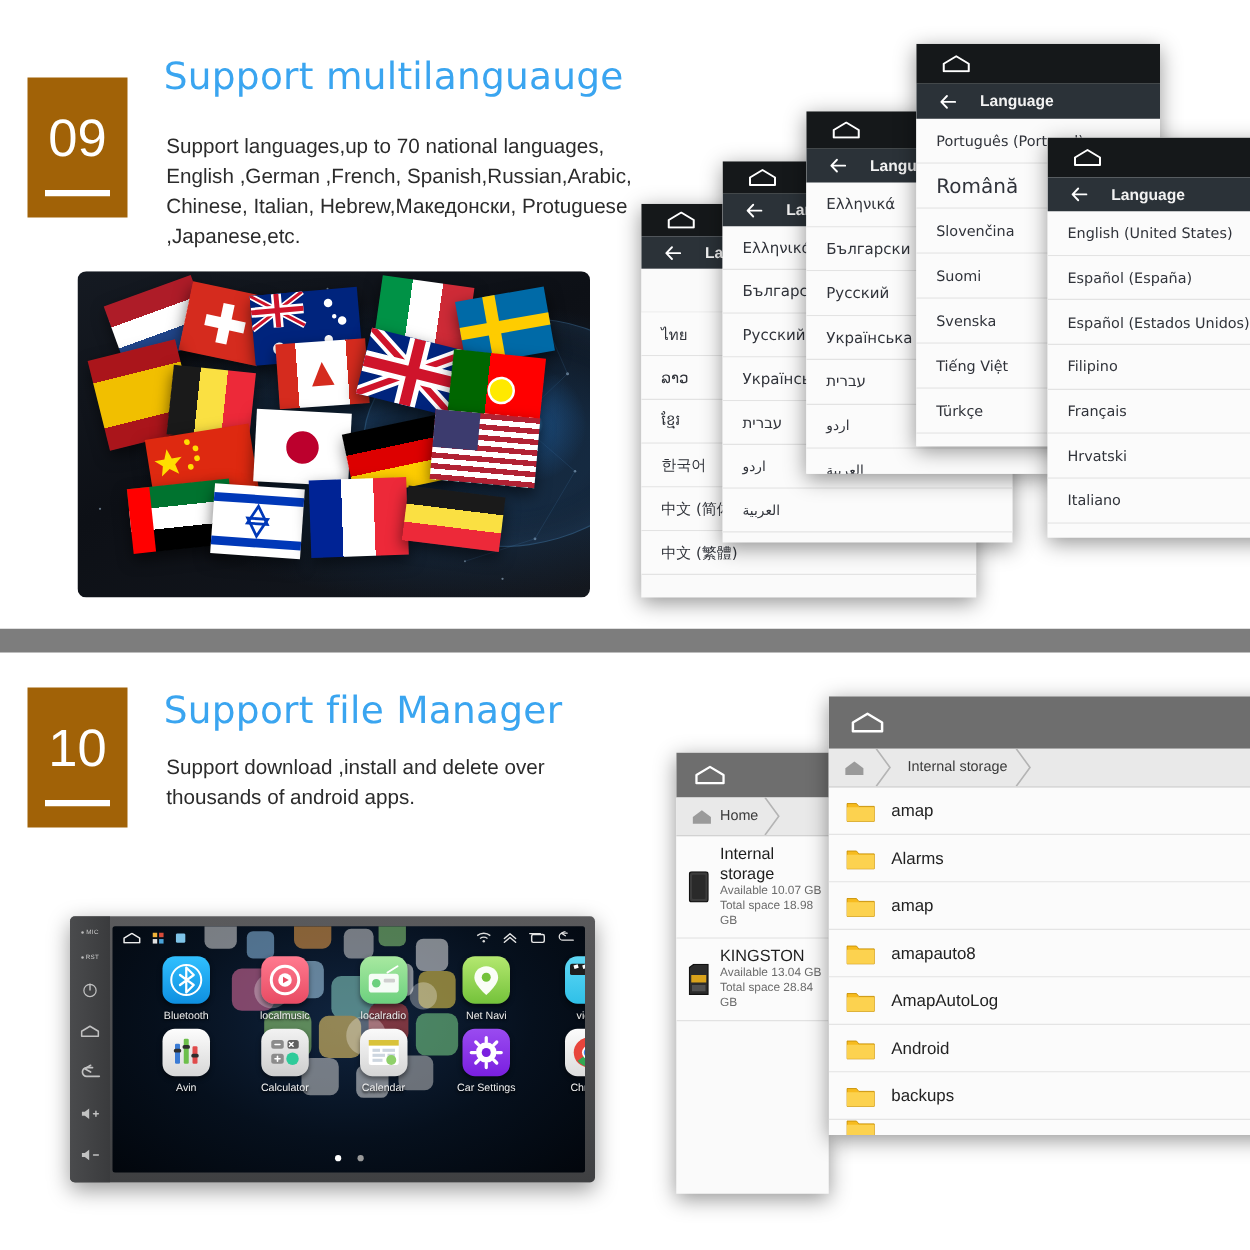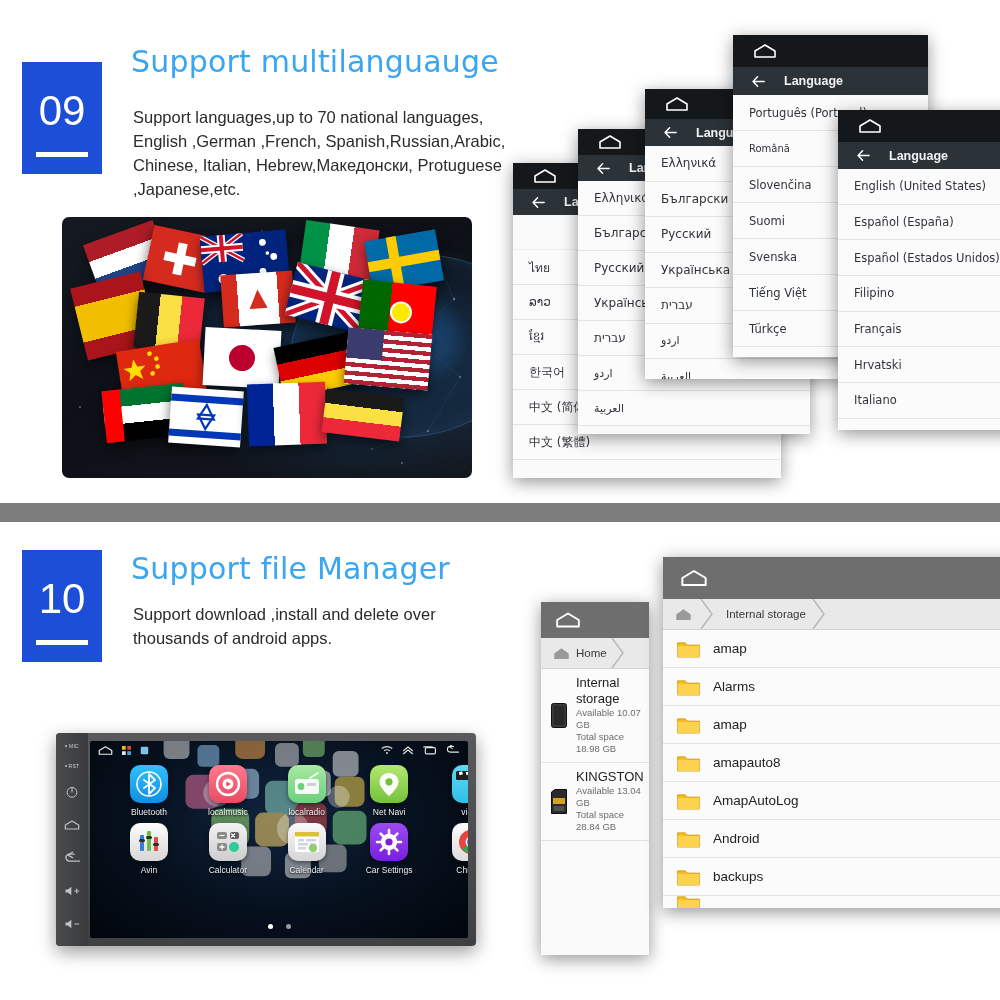--- a/index.html
+++ b/index.html
@@ -6,21 +6,21 @@
   body{
     width:1000px;height:1000px;position:relative;overflow:hidden;
     background:#ffffff;
     font-family:"Liberation Sans","DejaVu Sans",sans-serif;
     -webkit-font-smoothing:antialiased;
   }
   .page{position:absolute;inset:0;}
 
   
   .numbox{
-    position:absolute;width:80px;height:112px;background:#1d4ed8;
+    position:absolute;width:80px;height:112px;background:#a16207;
     display:flex;flex-direction:column;align-items:center;justify-content:flex-start;
   }
   .numbox .num{
     color:#ffffff;font-size:42px;line-height:1;margin-top:28px;
     font-family:"Liberation Sans","DejaVu Sans",sans-serif;letter-spacing:0px;
   }
   .numbox .rule{
     width:52px;height:5px;background:#ffffff;margin-top:20px;
   }
   .sec-title{
@@ -388,21 +388,21 @@
     <div class="actionbar" style="height:28px;">
       <svg class="backarrow" viewBox="0 0 16 16">
         <path d="M14 8 H3 M7 3 L2.2 8 L7 13" fill="none" stroke="#fff" stroke-width="1.6" stroke-linecap="round" stroke-linejoin="round"></path>
       </svg>
       <div class="title">Language</div>
     </div>
     <div class="lang-list">
       <div class="lang-item" style="height:35px;font-size:11.5px;">
           <span>Português (Portugal)</span>
         </div>
-      <div class="lang-item" style="height:35px;font-size:10px;">
+      <div class="lang-item" style="height:35px;font-size:16px;">
           <span>Română</span>
         </div>
       <div class="lang-item" style="height:35px;font-size:11.5px;">
           <span>Slovenčina</span>
         </div>
       <div class="lang-item" style="height:35px;font-size:11.5px;">
           <span>Suomi</span>
         </div>
       <div class="lang-item" style="height:35px;font-size:11.5px;">
           <span>Svenska</span>
@@ -692,21 +692,21 @@
         </div>
       </div>
 
       <div class="pagedots">
         <i></i>
         <i class="off"></i>
       </div>
     </div>
   </div>
 
-  <div class="awin" style="left:541px;top:602px;width:108px;height:353px;">
+  <div class="awin" style="left:541px;top:602px;width:122px;height:353px;">
     <div class="statusbar" style="height:36px;background:#6e6e6e;">
       <svg class="homeglyph" viewBox="0 0 24 14" style="left:14px;width:26px;height:16px;">
         <path d="M2 13 L2 7 L12 1 L22 7 L22 13 Z" fill="none" stroke="#fff" stroke-width="1.7" stroke-linejoin="round"></path>
       </svg>
     </div>
     <div class="fm-crumbbar">
       <div class="crumb">
         <svg class="home-ico" viewBox="0 0 20 15">
           <path d="M1.5 14 L1.5 7.5 L10 1.2 L18.5 7.5 L18.5 14 Z" fill="#9a9a9a"></path>
         </svg>

